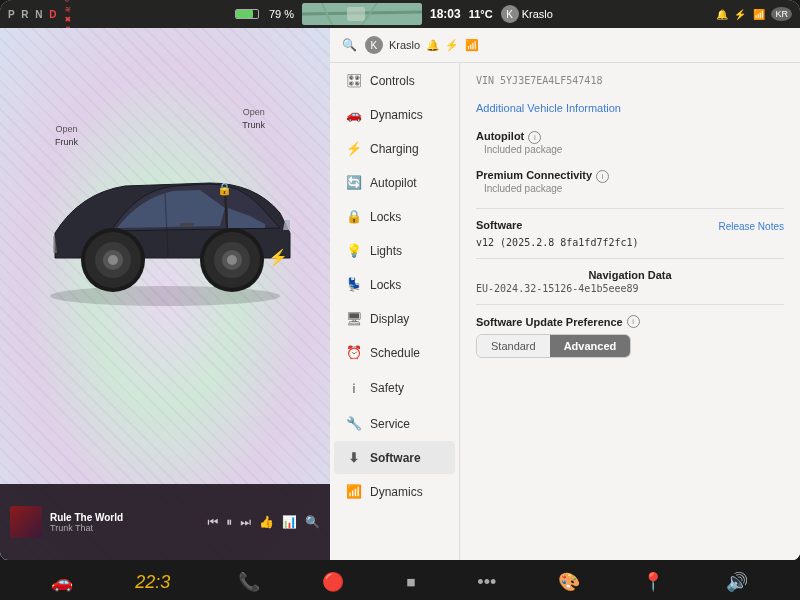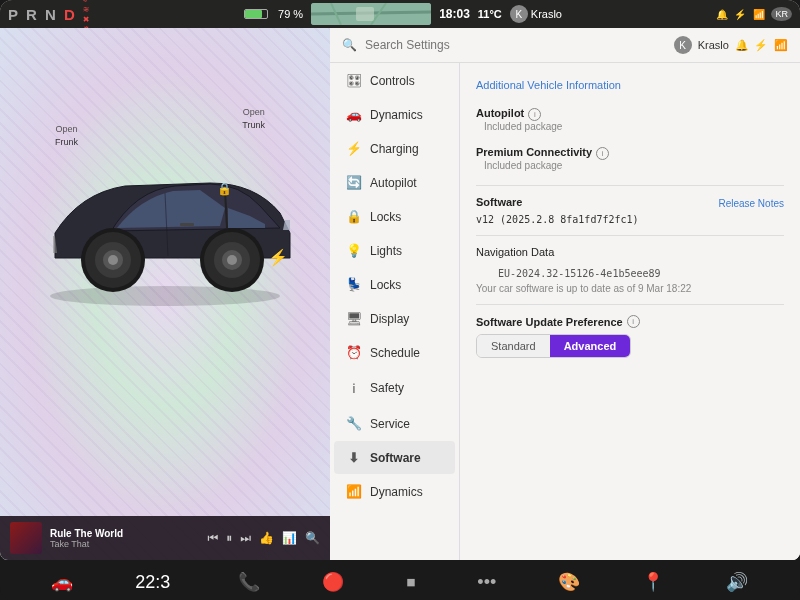--- a/index.html
+++ b/index.html
@@ -36,21 +36,21 @@
     }
 
     .status-left {
       display: flex;
       gap: 6px;
       align-items: center;
     }
 
     .prnd {
       color: #fff;
-      font-size: 15px;
+      font-size: 10px;
       font-weight: 600;
       letter-spacing: 2px;
     }
 
     .drive-icons {
       display: flex;
       flex-direction: column;
       gap: 1px;
     }
 
@@ -179,21 +179,21 @@
       justify-content: center;
     }
 
     
     .music-player {
       position: absolute;
       bottom: 0;
       left: 0;
       right: 0;
       background: rgba(30,20,30,0.9);
-      padding: 6px 10px;
+      padding: 22px 10px;
       display: flex;
       align-items: center;
       gap: 8px;
     }
 
     .album-art {
       width: 32px;
       height: 32px;
       background: linear-gradient(135deg, #8b1a1a, #3a1a3a);
       border-radius: 3px;
@@ -382,30 +382,30 @@
     }
 
     .software-version {
       font-size: 10px;
       color: #333;
       font-family: monospace;
     }
 
     .nav-data-label {
       font-size: 11px;
-      font-weight: 400;
+      font-weight: 700;
       color: #222;
-      margin-bottom: 10px;
+      margin-bottom: 2px;
+      text-align: center;
     }
 
     .nav-data-value {
       font-size: 10px;
       color: #555;
       font-family: monospace;
-      margin-left: 22px;
     }
 
     .update-status {
       font-size: 10px;
       color: #888;
       margin-top: 4px;
       margin-bottom: 10px;
     }
 
     .pref-section {
@@ -450,21 +450,21 @@
       padding: 5px 14px;
       font-size: 11px;
       background: #f0f0f0;
       color: #555;
       cursor: pointer;
       border: none;
       outline: none;
     }
 
     .toggle-btn.selected {
-      background: #6d28d9;
+      background: #737373;
       color: #fff;
       font-weight: 600;
     }
 
     
     .taskbar {
       height: 44px;
       background: #1a1a1a;
       display: flex;
       align-items: center;
@@ -615,38 +615,37 @@
 
             <text x="192" y="45" font-size="12" fill="#888">🔒</text>
           </svg>
         </div>
       </div>
 
       <div class="music-player">
         <div class="album-art"></div>
         <div class="track-info">
           <div class="track-title">Rule The World</div>
-          <div class="track-artist">Take That</div>
+          <div class="track-artist">Trunk That</div>
         </div>
         <div class="music-controls">
           <span class="ctrl-btn">⏮</span>
           <span class="ctrl-btn">⏸</span>
           <span class="ctrl-btn">⏭</span>
           <span class="ctrl-btn">👍</span>
           <span class="ctrl-btn">📊</span>
           <span class="ctrl-btn">🔍</span>
         </div>
       </div>
     </div>
 
     <div class="right-panel">
 
       <div class="search-bar">
         <span class="search-icon-wrap">🔍</span>
-        <input class="search-input-field" type="text" placeholder="Search Settings" style="">
         <div class="user-area">
           <div class="user-icon">K</div>
           <span>Kraslo</span>
           <span>🔔</span>
           <span style="font-size:11px;">⚡</span>
           <span style="font-size:11px;">📶</span>
         </div>
       </div>
 
       <div class="right-content">
@@ -700,20 +699,21 @@
             <span class="menu-icon">⬇</span>
             <span>Software</span>
           </div>
           <div class="menu-item">
             <span class="menu-icon">📶</span>
             <span>Dynamics</span>
           </div>
         </div>
 
         <div class="settings-detail">
+          <div class="vin-text">VIN 5YJ3E7EA4LF547418</div>
 
           <div class="info-section">
             <a class="info-link" href="#">Additional Vehicle Information</a>
           </div>
 
           <div class="info-section">
             <div style="display:flex;align-items:center;gap:4px;">
               <div class="info-label">Autopilot</div>
               <div class="info-circle">i</div>
             </div>
@@ -734,21 +734,20 @@
             <div class="info-label">Software</div>
             <span class="release-notes-btn">Release Notes</span>
           </div>
           <div class="software-version">v12 (2025.2.8 8fa1fd7f2fc1)</div>
 
           <div class="divider"></div>
 
           <div class="nav-data-label">Navigation Data</div>
           <div class="nav-data-value">EU-2024.32-15126-4e1b5eee89</div>
 
-          <div class="update-status">Your car software is up to date as of 9 Mar 18:22</div>
 
           <div class="divider"></div>
 
           <div class="pref-section">
             <div class="pref-label-row">
               <span class="pref-label">Software Update Preference</span>
               <div class="info-circle">i</div>
             </div>
             <div class="toggle-buttons">
               <button class="toggle-btn">Standard</button>
@@ -758,21 +757,21 @@
         </div>
 
       </div>
     </div>
   </div>
 
 </div>
 
 <div class="taskbar">
   <span class="taskbar-icon">🚗</span>
-  <span style="color:#ffffff;font-size:18px;">22:3­</span>
+  <span style="color:#eab308;font-size:18px;font-style:italic;">22:3­</span>
   <span class="taskbar-icon green">📞</span>
   <span class="taskbar-icon red">🔴</span>
   <span class="taskbar-icon">⏹</span>
   <span class="taskbar-icon">•••</span>
   <span class="taskbar-icon accent">🎨</span>
   <span class="taskbar-icon">📍</span>
   <span class="taskbar-icon">🔊</span>
 </div>
 
 </body></html>

